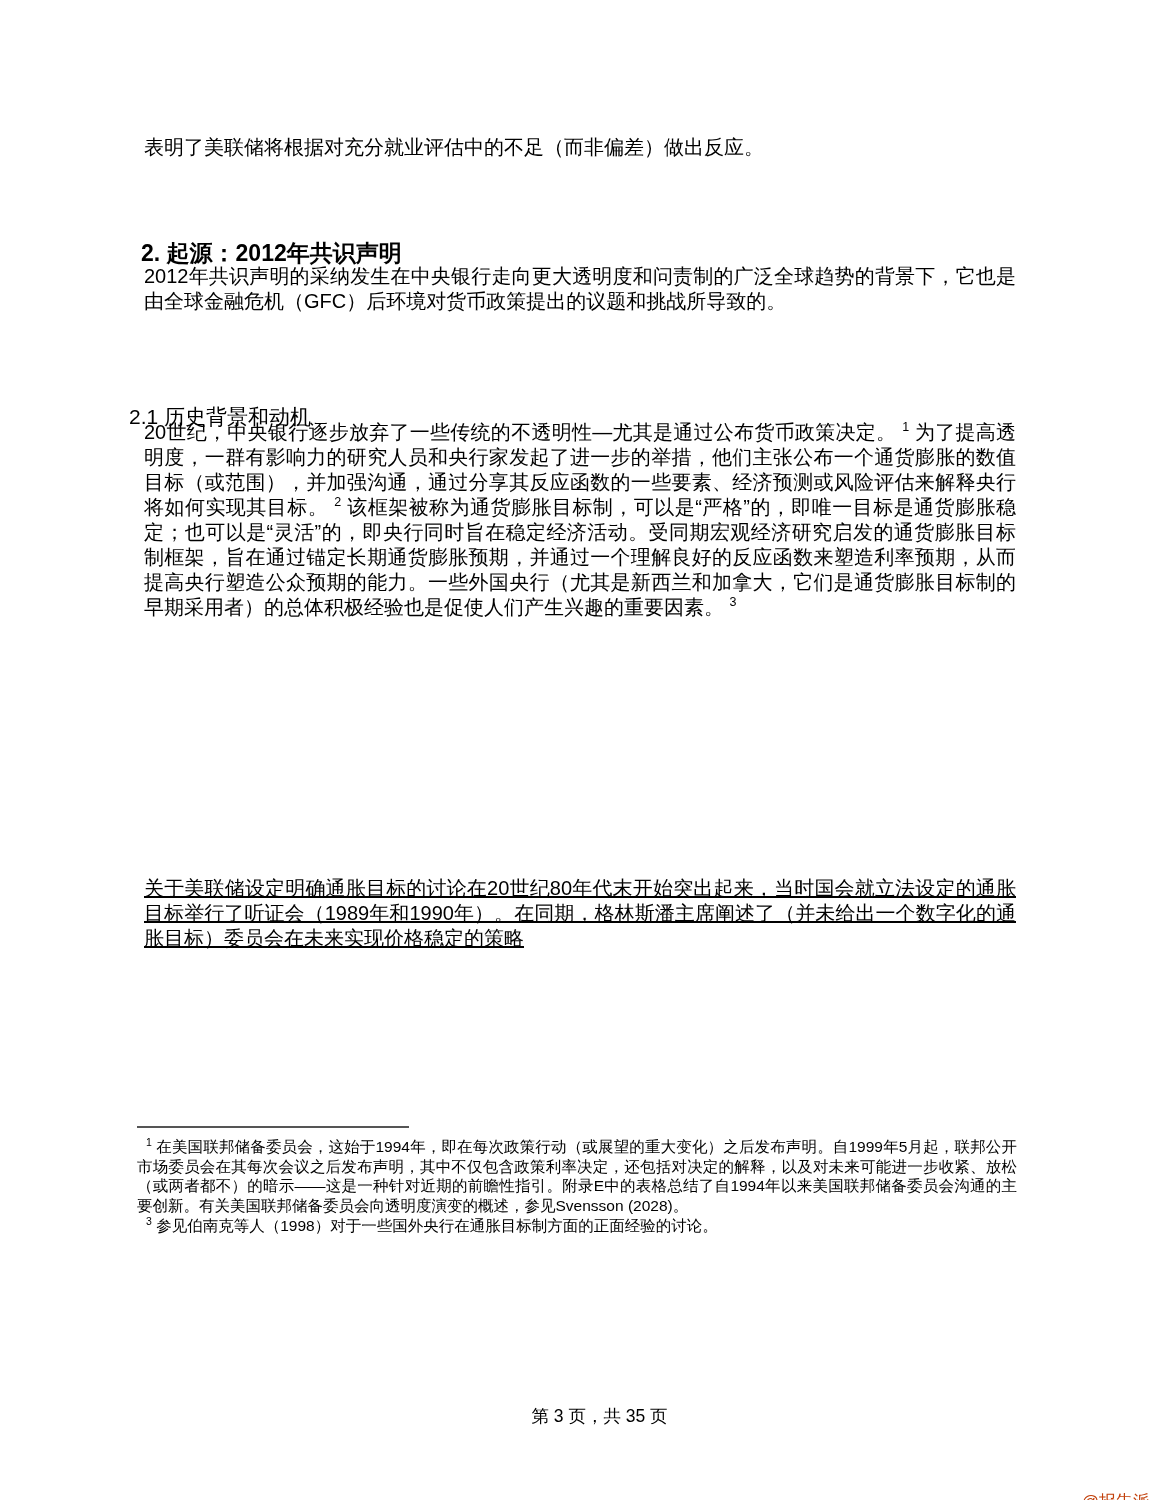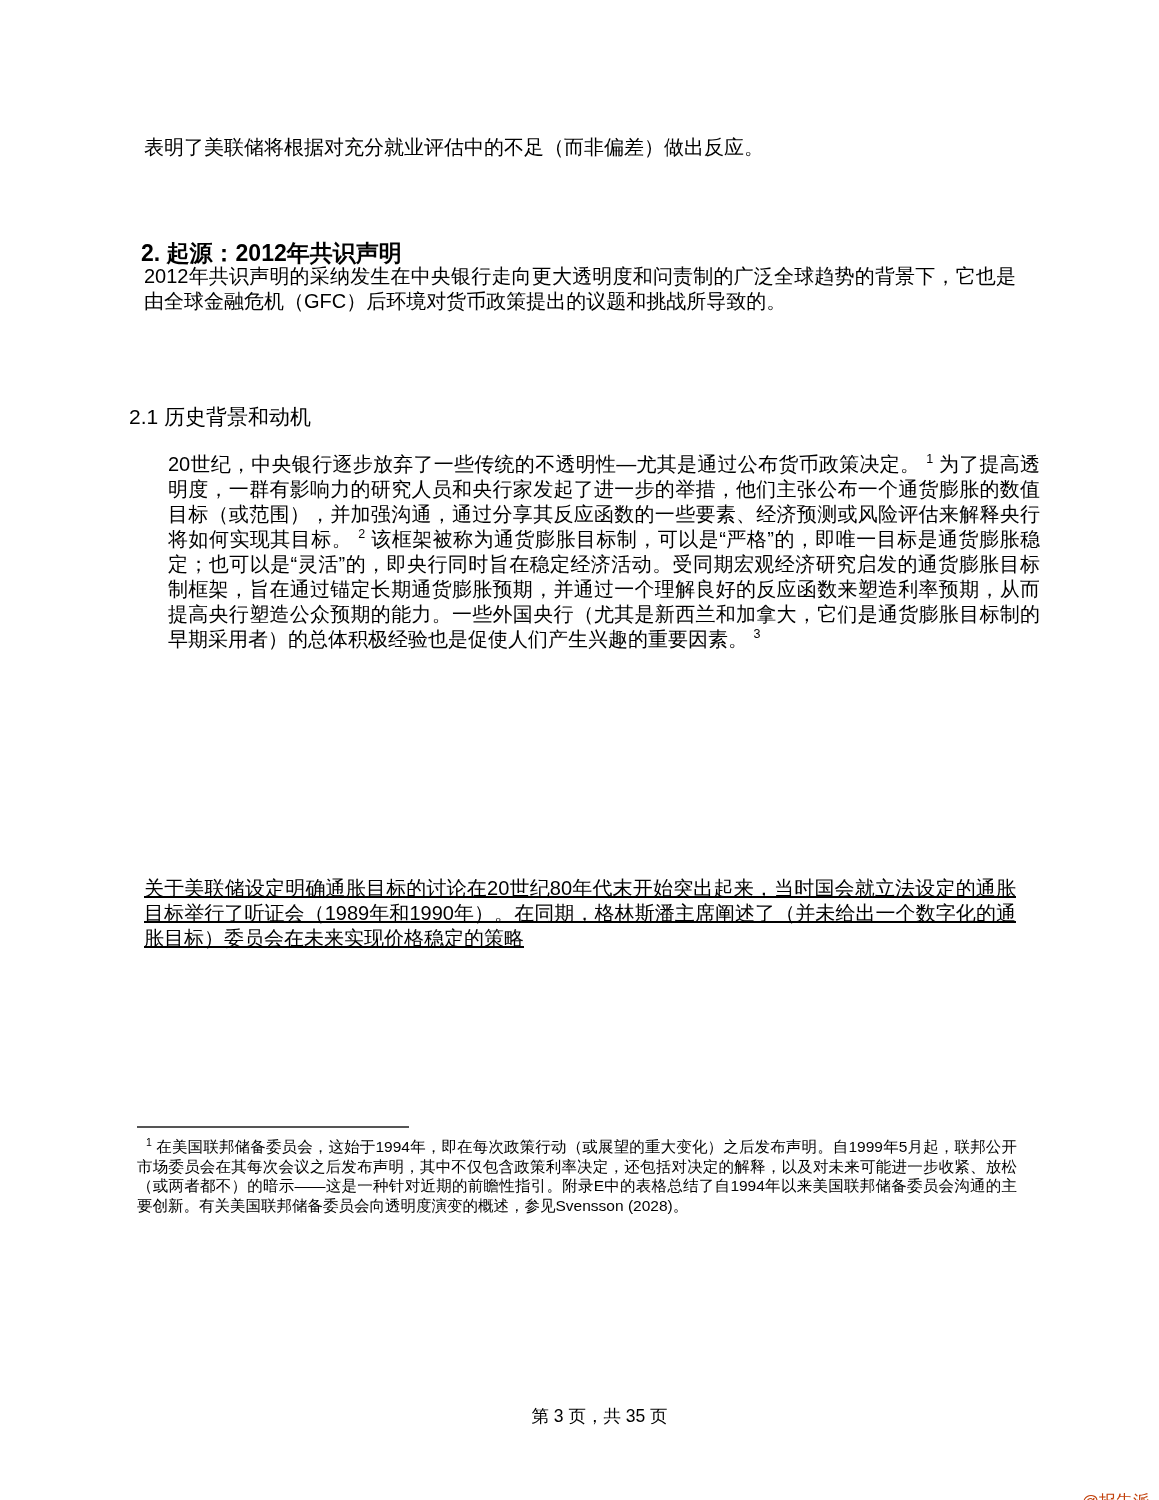--- a/index.html
+++ b/index.html
@@ -37,21 +37,21 @@
     margin: 0;
     font-size: 21px;
     font-weight: normal;
     line-height: 26px;
     white-space: nowrap;
   }
   .intro { top: 135px; }
   .s2-para { top: 264px; }
   .s2-head { top: 227px; }
   .s21-head { top: 404px; }
-  .s21-para1 { top: 452px; margin-left: 24px; }
+  .s21-para1 { top: 420px; }
   .s21-para2 { top: 876px; text-decoration: underline; }
   sup.fn-ref {
     font-size: 12.5px;
     line-height: 0;
     vertical-align: super;
   }
   .fn-rule {
     position: absolute;
     left: 137px;
     top: 1126px;
@@ -108,17 +108,18 @@
 <h2 class="heading-2 s21-head">2.1 历史背景和动机</h2>
 
 <p class="body-text s21-para1"><span>20世纪，中央银行逐步放弃了一些传统的不透明性—尤其是通过公布货币政策决定。 </span><sup class="fn-ref">1</sup><span> 为了提高透明度，一群有影响力的研究人员和央行家发起了进一步的举措，他们主张公布一个通货膨胀的数值目标（或范围），并加强沟通，通过分享其反应函数的一些要素、经济预测或风险评估来解释央行将如何实现其目标。 </span><sup class="fn-ref">2</sup><span> 该框架被称为通货膨胀目标制，可以是“严格”的，即唯一目标是通货膨胀稳定；也可以是“灵活”的，即央行同时旨在稳定经济活动。受同期宏观经济研究启发的通货膨胀目标制框架，旨在通过锚定长期通货膨胀预期，并通过一个理解良好的反应函数来塑造利率预期，从而提高央行塑造公众预期的能力。一些外国央行（尤其是新西兰和加拿大，它们是通货膨胀目标制的早期采用者）的总体积极经验也是促使人们产生兴趣的重要因素。 </span><sup class="fn-ref">3</sup></p>
 
 <p class="body-text s21-para2">关于美联储设定明确通胀目标的讨论在20世纪80年代末开始突出起来，当时国会就立法设定的通胀目标举行了听证会（1989年和1990年）。在同期，格林斯潘主席阐述了（并未给出一个数字化的通胀目标）委员会在未来实现价格稳定的策略</p>
 
 <div class="fn-rule"></div>
 
 <div class="footnotes">
   <p><sup>1</sup><span> 在美国联邦储备委员会，这始于1994年，即在每次政策行动（或展望的重大变化）之后发布声明。自1999年5月起，联邦公开市场委员会在其每次会议之后发布声明，其中不仅包含政策利率决定，还包括对决定的解释，以及对未来可能进一步收紧、放松（或两者都不）的暗示——这是一种针对近期的前瞻性指引。附录E中的表格总结了自1994年以来美国联邦储备委员会沟通的主要创新。有关美国联邦储备委员会向透明度演变的概述，参见Svensson (2028)。</span></p>
+  <p><sup>3</sup><span> 参见伯南克等人（1998）对于一些国外央行在通胀目标制方面的正面经验的讨论。</span></p>
 </div>
 
 <div class="page-footer">第 3 页，共 35 页</div>
 
 <div class="watermark">@报告派</div>
 
 </body></html>

